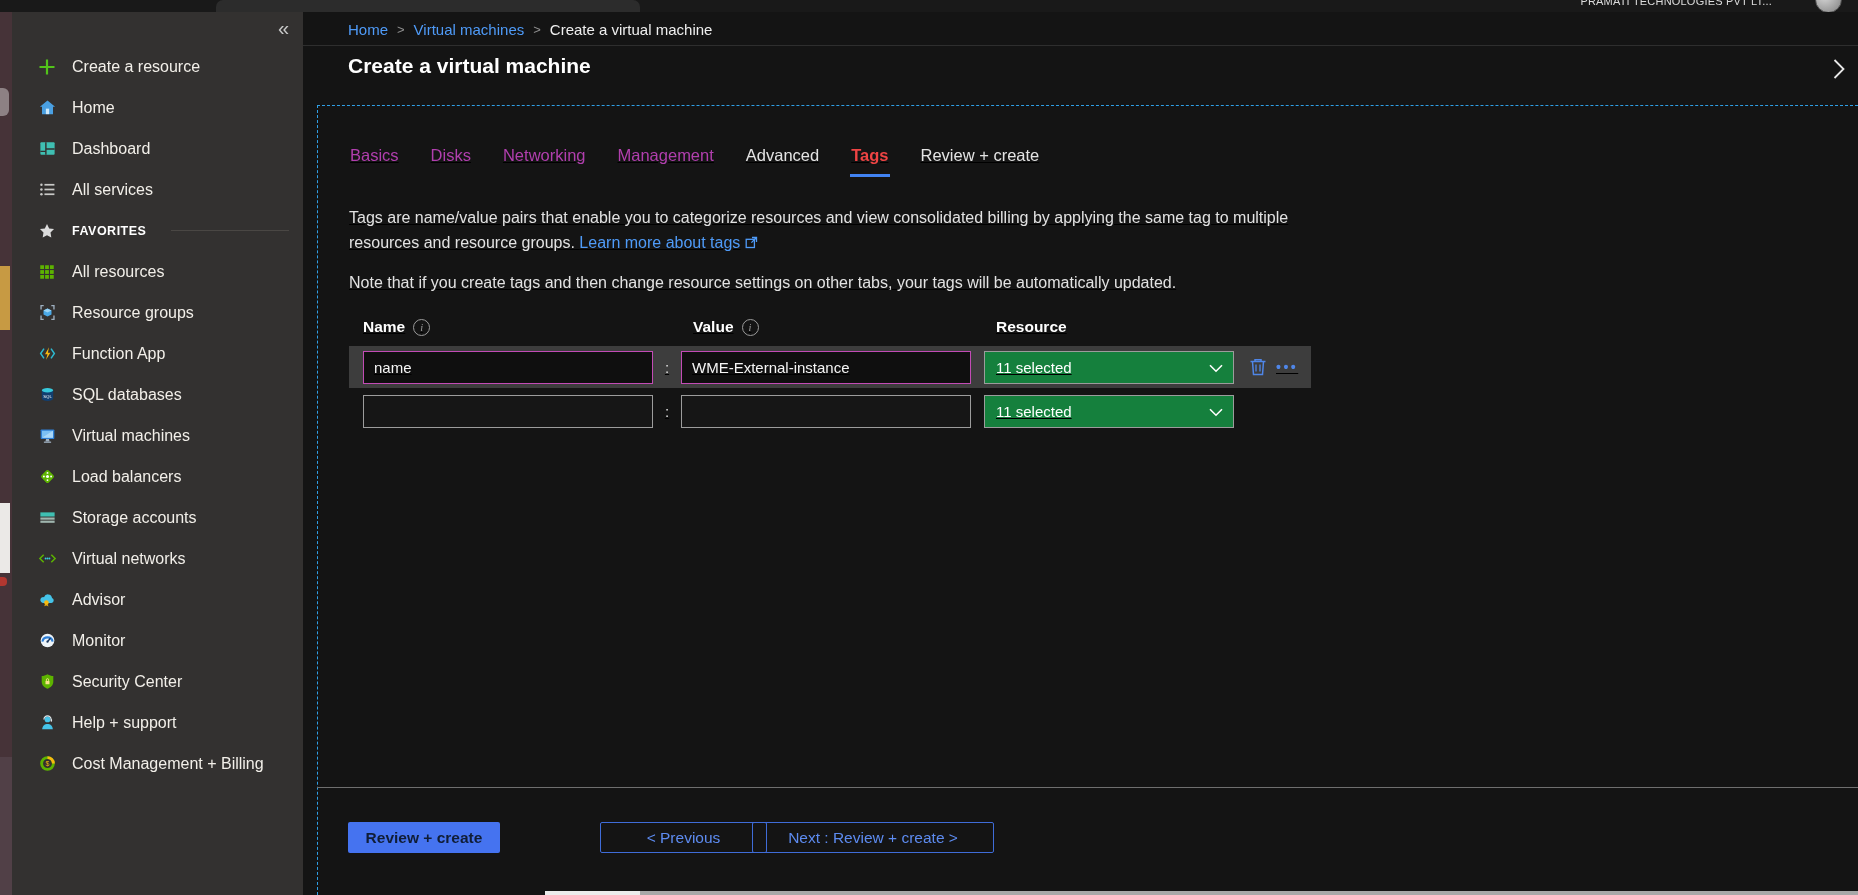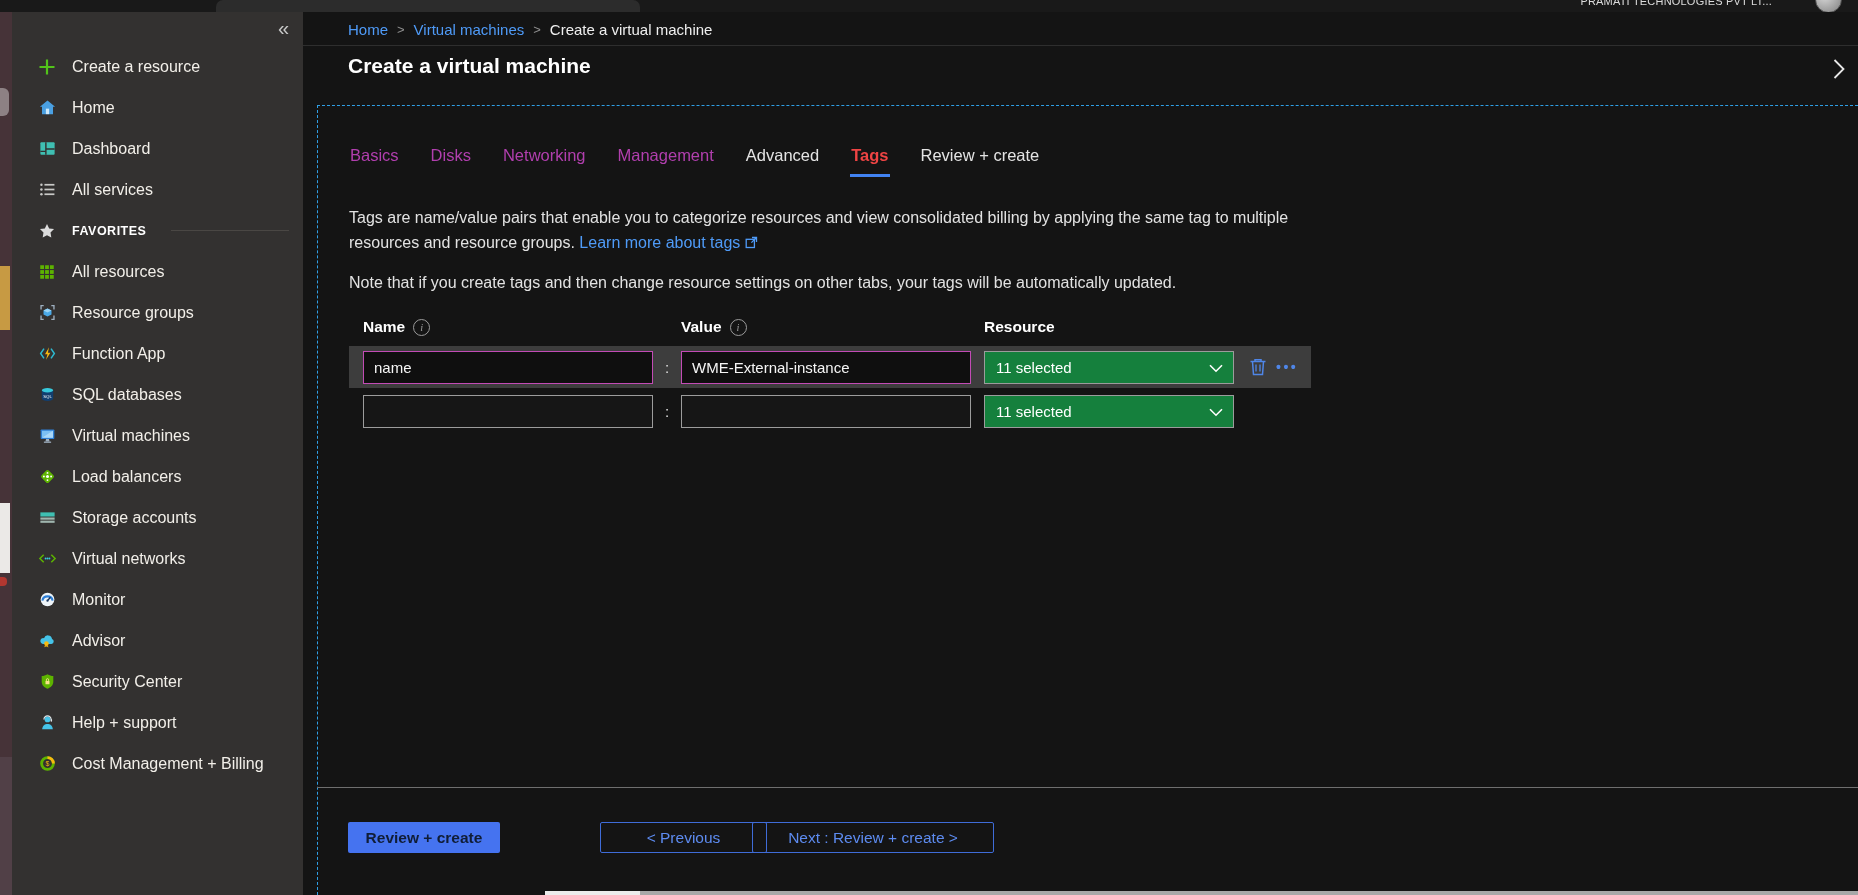--- a/index.html
+++ b/index.html
@@ -34,35 +34,35 @@
   .breadcrumb{position:absolute;left:45px;top:9px;font-size:15px;display:flex;gap:9px;align-items:center;white-space:nowrap;}
   .crumb-link{color:#4f9bf8;cursor:pointer;}
   .crumb-sep{color:#8f8f8f;font-size:13px;}
   .crumb-current{color:#efefef;}
   .bc-rule{position:absolute;left:0;top:33px;right:0;height:1px;background:#2e2e2e;}
   .page-title{position:absolute;left:45px;top:42px;font-size:21px;font-weight:600;color:#ffffff;}
   .pane-chevron{position:absolute;right:12px;top:46px;cursor:pointer;}
   
   .panel{position:absolute;left:14px;top:93px;right:0;bottom:0;
          border-top:1px dashed #2f9fe6;border-left:1px dashed #2f9fe6;
-         padding-left:31px;box-sizing:border-box;}
+         padding-left:31px;box-sizing:border-box;text-decoration:underline;}
   .tabs{display:flex;gap:30px;margin-top:40px;font-size:16.5px;align-items:flex-start;}
   .tab{padding:0 1px 9px;cursor:pointer;}
   .tab.visited{color:#b13fae;}
   .tab.default{color:#e4e4e4;}
   .tab.active{color:#ef4444;font-weight:bold;border-bottom:3px solid #4183f2;}
   .desc{margin-top:28px;font-size:16px;line-height:25px;color:#e2e2e2;max-width:945px;}
   .link{color:#4f9bf8;cursor:pointer;}
   .ext-ic{margin-left:5px;vertical-align:-1px;}
   .note{margin-top:18px;font-size:16px;color:#e2e2e2;}
   
   .tagtable{margin-top:26px;}
   .thead{display:flex;padding-left:14px;font-size:15.5px;font-weight:600;color:#ffffff;margin-bottom:10px;align-items:center;}
   .h-name{width:318px;display:flex;align-items:center;gap:8px;}
-  .h-value{width:303px;display:flex;align-items:center;gap:8px;}
+  .h-value{width:303px;display:flex;align-items:center;gap:8px;margin-left:12px;}
   .info{width:15px;height:15px;border:1px solid #9b9b9b;border-radius:50%;color:#9b9b9b;
         font-size:10.5px;font-style:italic;font-family:"Liberation Serif",serif;font-weight:400;
         display:inline-flex;align-items:center;justify-content:center;cursor:default;}
   .trow{display:flex;align-items:center;height:42px;padding:0 10px 0 14px;width:962px;box-sizing:border-box;}
   .trow.hl{background:#3d3d3d;}
   .trow + .trow{margin-top:2px;}
   .tin{width:290px;height:33px;box-sizing:border-box;background:#161616;border:1px solid #9c9c9c;
        color:#f5f5f5;font-size:15px;padding:0 10px;font-family:"Liberation Sans",sans-serif;outline:none;}
   .trow.hl .tin{border-color:#c24bb5;background:#0f0f0f;}
   .colon{width:28px;text-align:center;color:#e0e0e0;font-size:15px;}
@@ -260,38 +260,38 @@
             <circle cx="10" cy="10" r="1" fill="#37c9dc"></circle>
             <circle cx="12" cy="10" r="1" fill="#37c9dc"></circle>
           </svg>
       </span>
       <span class="lbl">Virtual networks</span>
     </div>
 
     <div class="side-item">
       <span class="ic">
         <svg viewBox="0 0 20 20" width="19" height="19">
+            <path d="M5.8 13.6a3.1 3.1 0 1 1 .5-6.1A4.4 4.4 0 0 1 14.8 8.4a2.7 2.7 0 0 1-.6 5.2z" fill="#45c3e8"></path>
+            <path d="M7.6 14.6l-1.1 2.6 2.4-.9 2.2 1-1.1-2.7z" fill="#e0a50c"></path>
+            <circle cx="8.9" cy="13.2" r="2.4" fill="#f7b910"></circle>
+          </svg>
+      </span>
+      <span class="lbl">Advisor</span>
+    </div>
+
+    <div class="side-item">
+      <span class="ic">
+        <svg viewBox="0 0 20 20" width="19" height="19">
             <circle cx="10" cy="10" r="7.2" fill="#eef4f8"></circle>
             <path d="M4.6 11.2a5.5 5.5 0 0 1 10.8 0" stroke="#2e7fd6" stroke-width="2.2" fill="none"></path>
             <line x1="10" y1="11.2" x2="13.1" y2="7.6" stroke="#16345c" stroke-width="1.5"></line>
             <circle cx="10" cy="11.2" r="1.2" fill="#16345c"></circle>
           </svg>
       </span>
       <span class="lbl">Monitor</span>
-    </div>
-
-    <div class="side-item">
-      <span class="ic">
-        <svg viewBox="0 0 20 20" width="19" height="19">
-            <path d="M5.8 13.6a3.1 3.1 0 1 1 .5-6.1A4.4 4.4 0 0 1 14.8 8.4a2.7 2.7 0 0 1-.6 5.2z" fill="#45c3e8"></path>
-            <path d="M7.6 14.6l-1.1 2.6 2.4-.9 2.2 1-1.1-2.7z" fill="#e0a50c"></path>
-            <circle cx="8.9" cy="13.2" r="2.4" fill="#f7b910"></circle>
-          </svg>
-      </span>
-      <span class="lbl">Advisor</span>
     </div>
 
     <div class="side-item">
       <span class="ic">
         <svg viewBox="0 0 20 20" width="19" height="19">
             <path d="M10 2.3c2 1.2 4.2 1.8 6.1 2v6c0 3.6-2.7 6-6.1 7.4-3.4-1.4-6.1-3.8-6.1-7.4v-6c1.9-.2 4.1-.8 6.1-2z" fill="#5db300"></path>
             <rect x="7.9" y="9.4" width="4.2" height="3.6" rx=".5" fill="#f7e28a"></rect>
             <path d="M8.8 9.4V8.2a1.2 1.2 0 0 1 2.4 0v1.2" stroke="#f7e28a" stroke-width="1" fill="none"></path>
           </svg>
       </span>

